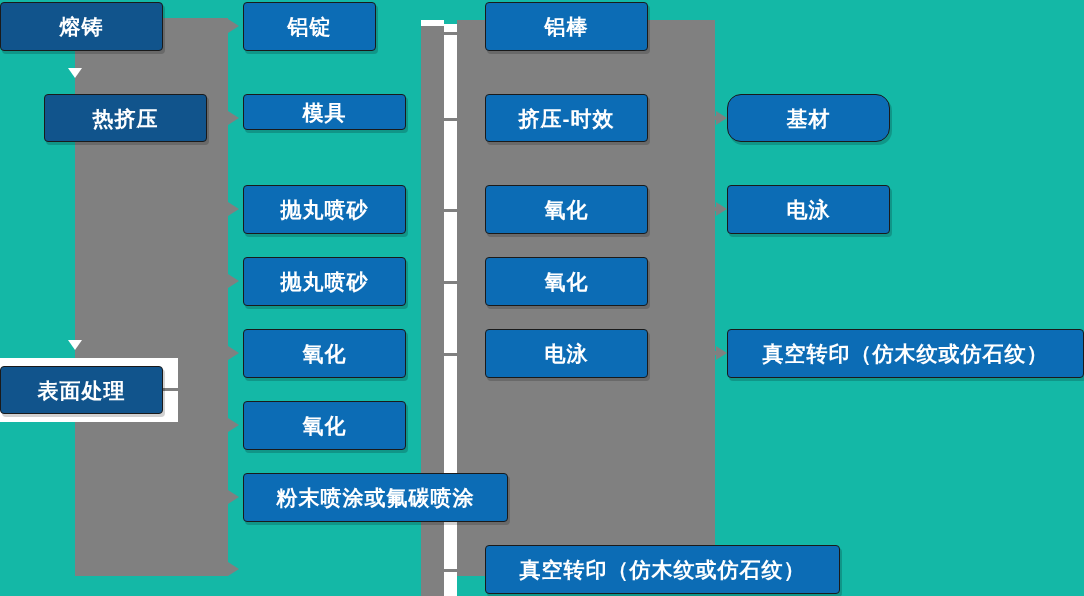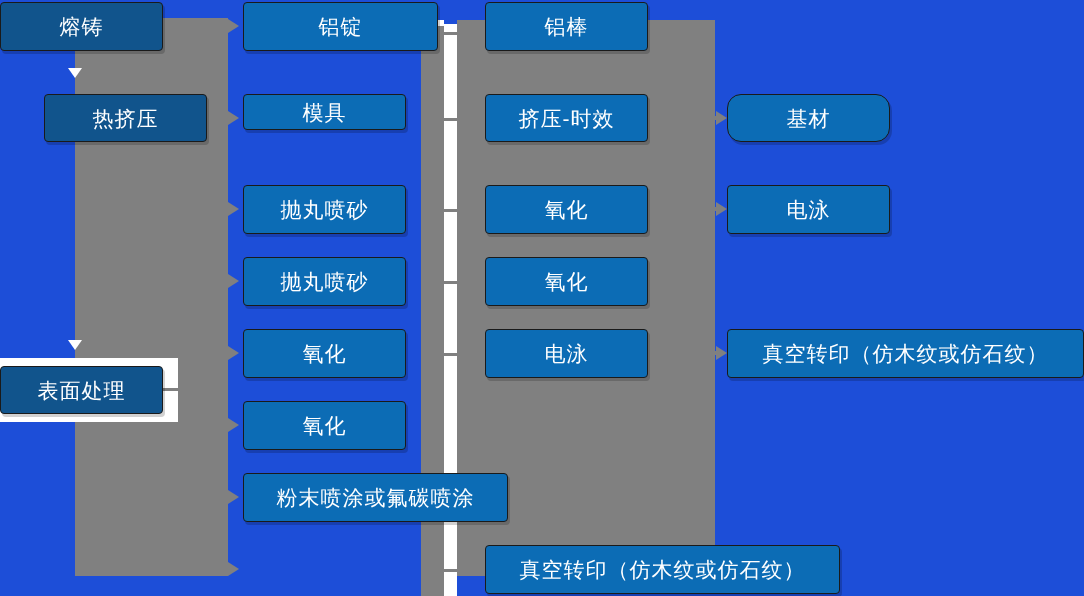--- a/index.html
+++ b/index.html
@@ -8,22 +8,23 @@
     padding: 0;
     background: #ffffff;
   }
   body {
     font-family: "Liberation Sans", "DejaVu Sans", sans-serif;
   }
   #canvas {
     position: relative;
     width: 1084px;
     height: 596px;
-    background: #1d4ed8;
+    background: #14b8a6;
     overflow: hidden;
+    font-weight: bold;
   }
 
   
   .gray {
     position: absolute;
     background: #808080;
   }
   .gray-line {
     position: absolute;
     background: #808080;
@@ -138,21 +139,21 @@
   <div class="box dark" style="left:0px; top:2px; width:163px; height:49px;">
     <span class="lbl">熔铸</span>
   </div>
   <div class="box dark" style="left:0px; top:94px; width:163px; height:48px;margin-left:44px;">
     <span class="lbl">热挤压</span>
   </div>
   <div class="box dark" style="left:0px; top:366px; width:163px; height:48px;">
     <span class="lbl">表面处理</span>
   </div>
 
-  <div class="box light" style="left:243px; top:2px; width:195px; height:49px;text-align:center;">
+  <div class="box light" style="left:243px; top:2px; width:133px; height:49px;text-align:center;">
     <span class="lbl">铝锭</span>
   </div>
   <div class="box light" style="left:243px; top:94px; width:163px; height:36px;">
     <span class="lbl">模具</span>
   </div>
   <div class="box light" style="left:243px; top:185px; width:163px; height:49px;">
     <span class="lbl">抛丸喷砂</span>
   </div>
   <div class="box light" style="left:243px; top:257px; width:163px; height:49px;">
     <span class="lbl">抛丸喷砂</span>

